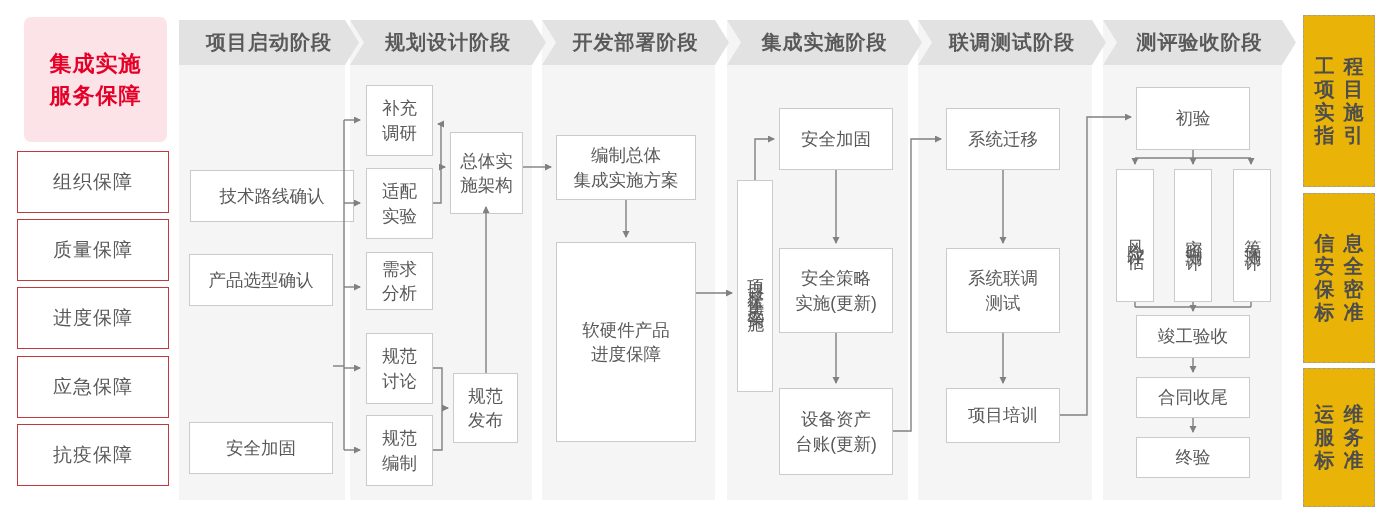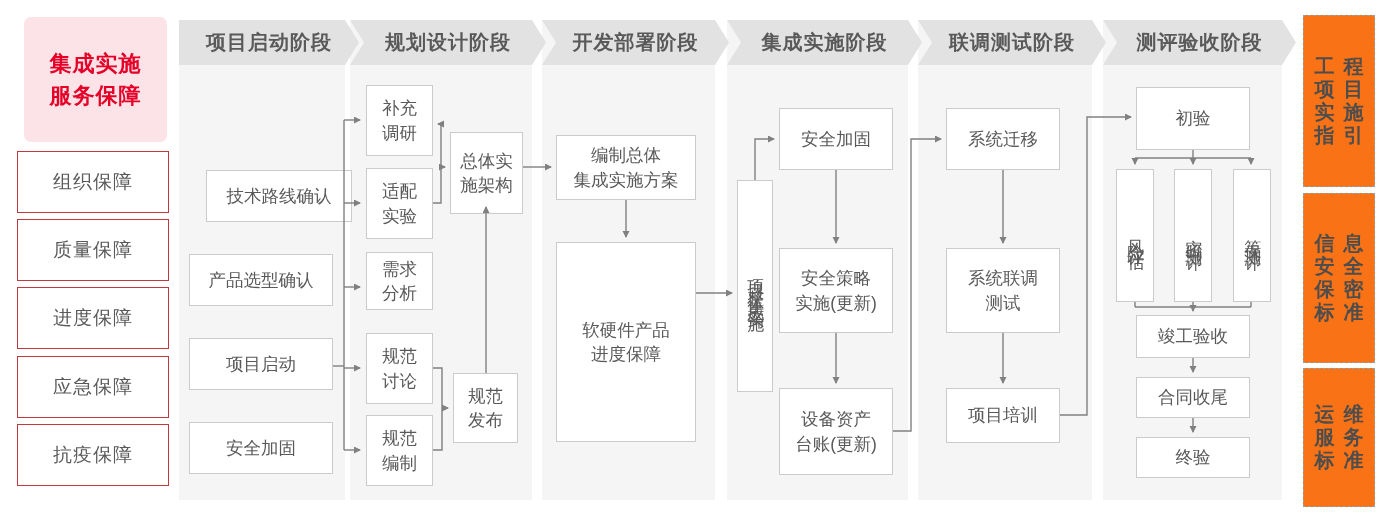--- a/index.html
+++ b/index.html
@@ -46,21 +46,21 @@
     display: flex; align-items: center; justify-content: center;
     text-align: center; white-space: pre-line;
   }
   .node.vert {
     writing-mode: vertical-lr; text-orientation: upright;
     letter-spacing: 5px; line-height: 1.1;
   }
   
   .ref-box {
     position: absolute; left: 1303px; width: 72px;
-    background: #f97316; border: 1px dashed #9e9e9e; box-sizing: border-box;
+    background: #eab308; border: 1px dashed #9e9e9e; box-sizing: border-box;
     display: flex; align-items: center; justify-content: center;
   }
   .ref-box .ref-text {
     color: #4d4d4d; font-size: 20px; font-weight: bold;
     line-height: 1.15; text-align: center; white-space: pre-line;
     letter-spacing: 9px; margin-right: -9px;
   }
   
   .arrows { position: absolute; left: 0; top: 0; pointer-events: none; }
 </style>
@@ -84,23 +84,22 @@
   <div class="phase-header" style="left:1103px;width:193px">测评验收阶段</div>
 
   <div class="side-title">集成实施
 服务保障</div>
   <div class="side-item" style="top:151px">组织保障</div>
   <div class="side-item" style="top:219px">质量保障</div>
   <div class="side-item" style="top:287px">进度保障</div>
   <div class="side-item" style="top:356px">应急保障</div>
   <div class="side-item" style="top:424px">抗疫保障</div>
 
-  <div class="node" style="left:206px;top:170px;width:146px;height:52px">技术路线确认</div>
+  <div class="node" style="left:190px;top:170px;width:164px;height:52px">技术路线确认</div>
   <div class="node" style="left:189px;top:254px;width:144px;height:52px">产品选型确认</div>
-  <div class="node" style="left:189px;top:338px;width:144px;height:52px">项目启动</div>
   <div class="node" style="left:189px;top:422px;width:144px;height:52px">安全加固</div>
 
   <div class="node" style="left:366px;top:85px;width:67px;height:71px">补充
 调研</div>
   <div class="node" style="left:366px;top:168px;width:67px;height:71px">适配
 实验</div>
   <div class="node" style="left:366px;top:252px;width:67px;height:58px">需求
 分析</div>
   <div class="node" style="left:366px;top:333px;width:67px;height:71px">规范
 讨论</div>

